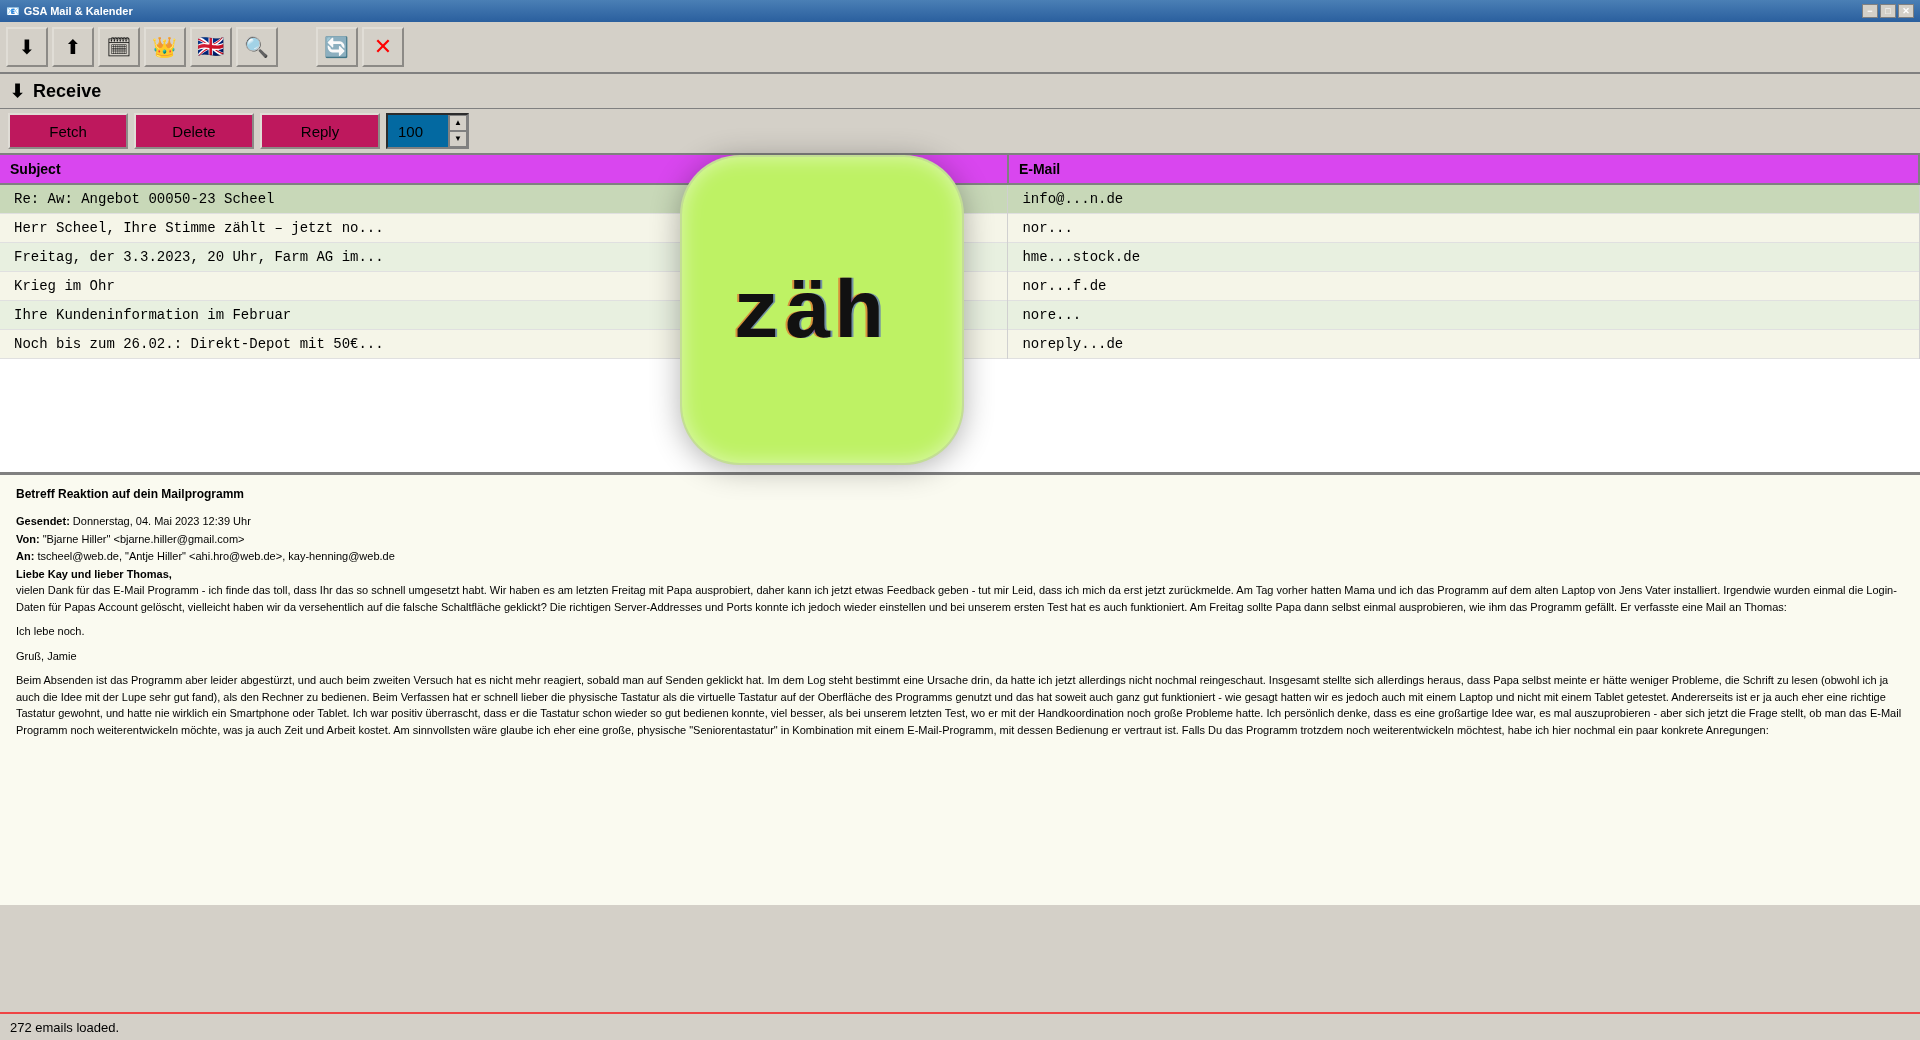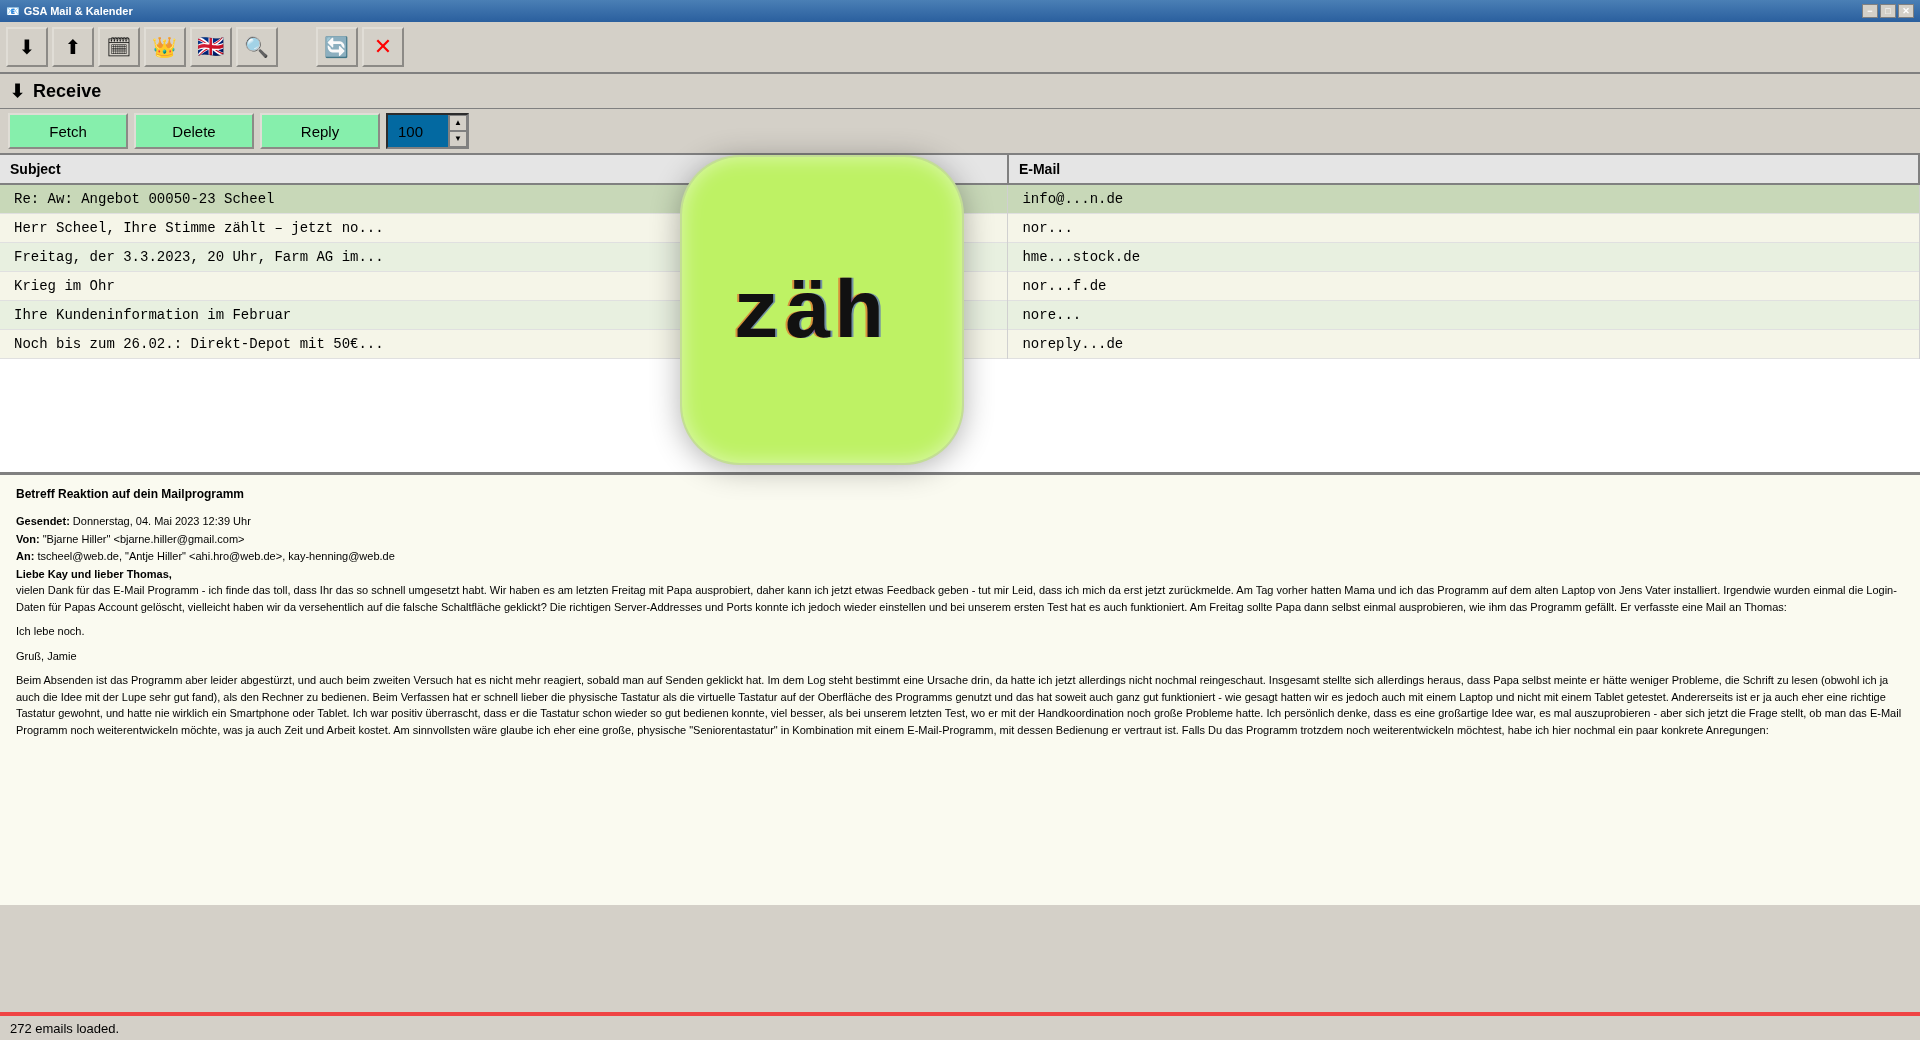--- a/index.html
+++ b/index.html
@@ -64,21 +64,21 @@
       background: #d4d0c8;
       padding: 4px 8px;
       display: flex;
       align-items: center;
       gap: 6px;
       border-bottom: 2px solid #808080;
     }
     .action-btn {
       min-width: 120px;
       height: 36px;
-      background: #86efac;
+      background: #be185d;
       border: 2px outset #e0ddd6;
       font-size: 15px;
       font-family: Arial, sans-serif;
       cursor: pointer;
       padding: 0 16px;
     }
     .number-input-wrap {
       display: flex;
       align-items: center;
       border: 2px inset #808080;
@@ -113,21 +113,21 @@
       overflow-y: auto;
       height: 320px;
     }
     .email-table {
       width: 100%;
       border-collapse: collapse;
       font-family: 'Courier New', monospace;
       font-size: 14px;
     }
     .email-table thead tr {
-      background: #e5e5e5;
+      background: #d946ef;
       border-bottom: 2px solid #808080;
       padding-left: 28px;
     }
     .email-table th {
       text-align: left;
       padding: 6px 10px;
       font-family: Arial, sans-serif;
       font-size: 14px;
       font-weight: bold;
       border-right: 2px solid #808080;
@@ -179,21 +179,21 @@
       font-size: 11px;
       line-height: 1.5;
     }
 
     
     .status-bar {
       position: absolute;
       bottom: 0;
       left: 0; right: 0;
       background: #d4d0c8;
-      border-top: 4px solid #ef4444;
+      border-top: 2px solid #ef4444;
       padding: 4px 10px;
       font-size: 13px;
       height: 28px;
       display: flex;
       align-items: center;
     }
 
     
     .magnifier-overlay {
       position: absolute;

